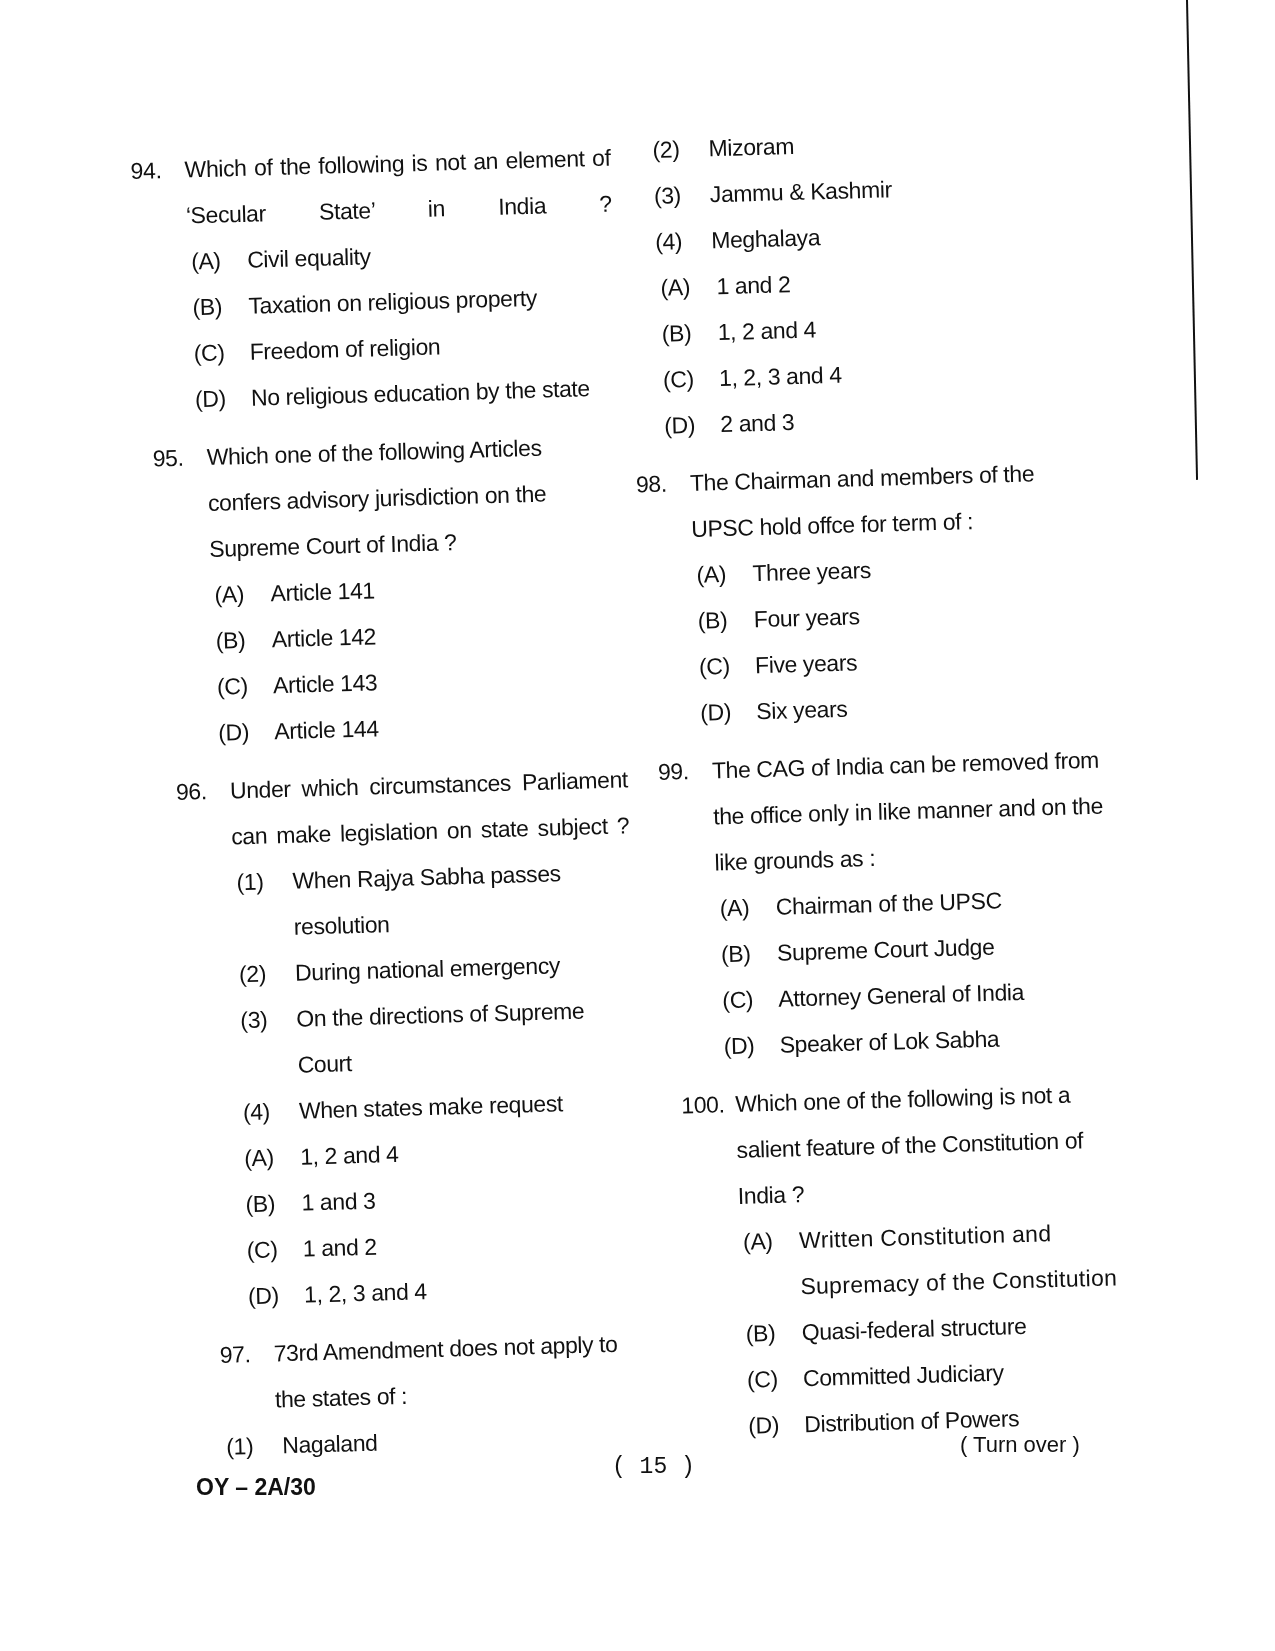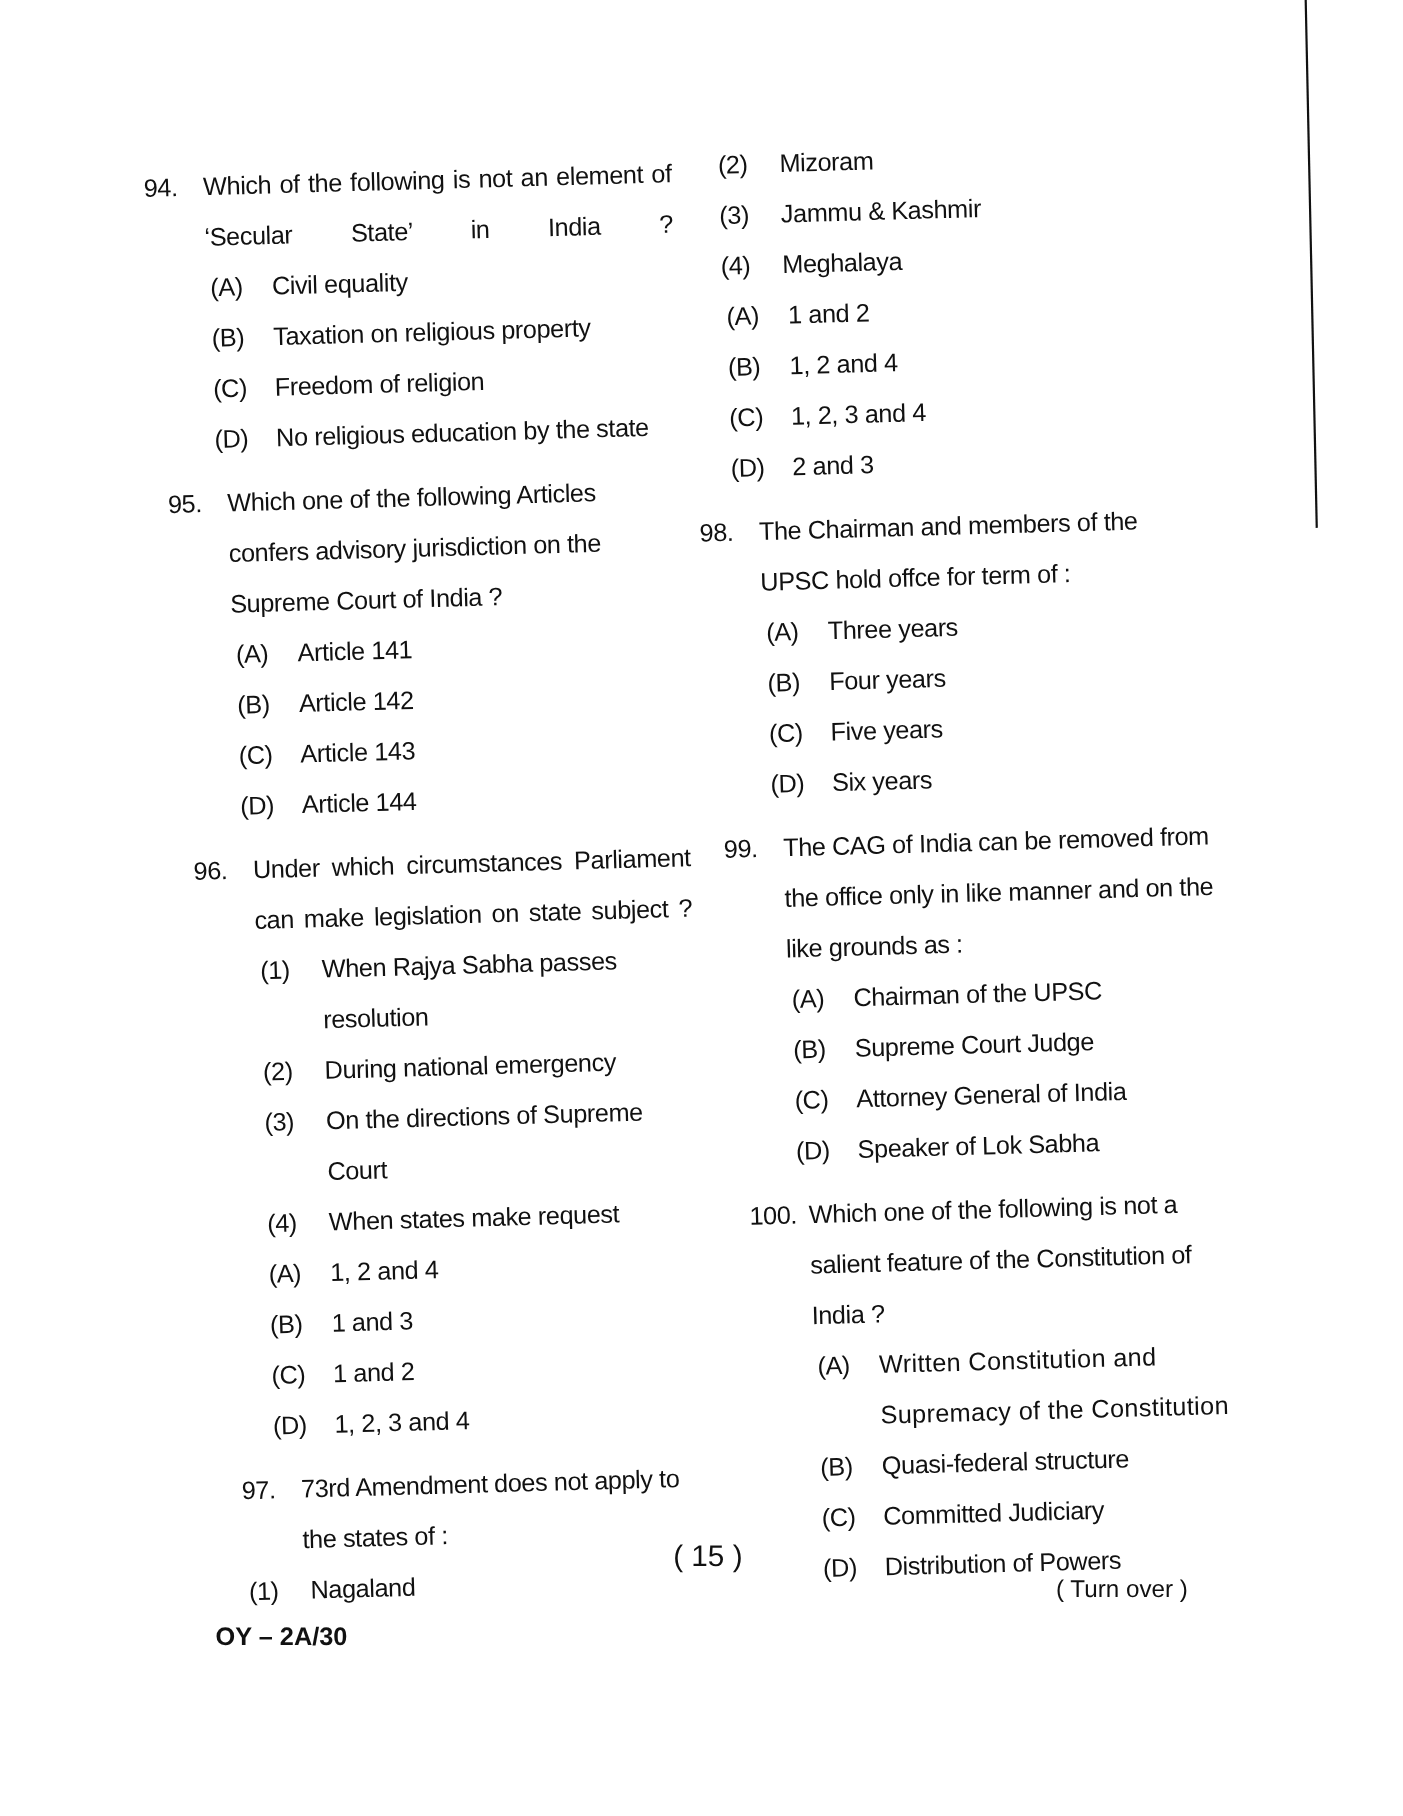--- a/index.html
+++ b/index.html
@@ -49,22 +49,23 @@
     .opt-label { width: 56px; flex: none; }
     .opt-text { flex: 1; }
     .opt.stmt { }
 
     .footer-code {
       position: absolute; left: 196px; top: 1474px;
       font-size: 23px;
       font-weight: bold;
     }
     .footer-page {
-      position: absolute; left: 612px; top: 1400px;
-      font-size: 27px;
+      position: absolute; left: 612px; top: 1454px;
+      font-size: 23px;
+      font-family: Liberation Mono, monospace;
     }
     .footer-turn {
       position: absolute; left: 960px; top: 1432px;
       font-size: 22px;
     }
   </style>
 </head>
 <body>
 
 <div class="page">

